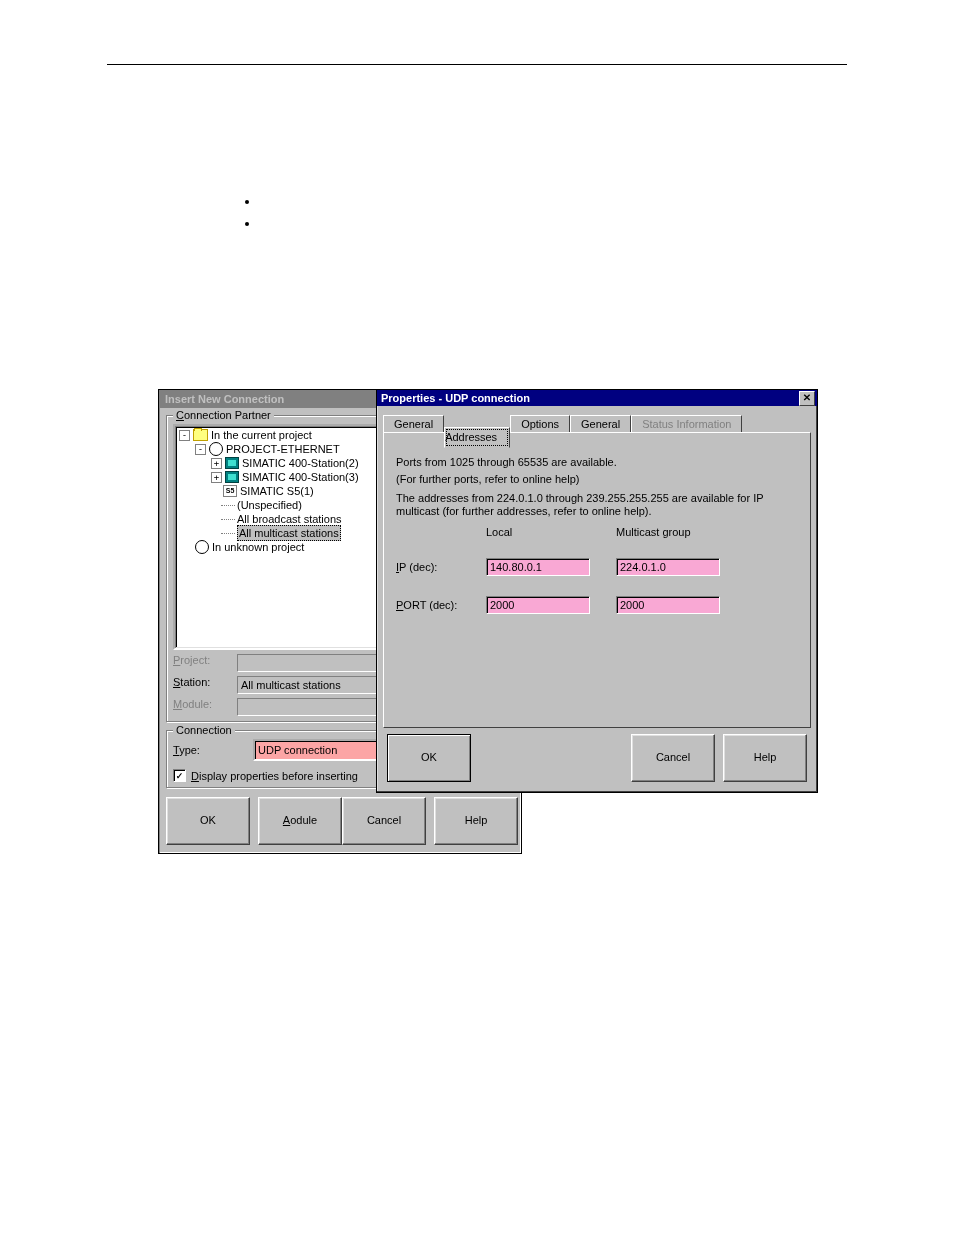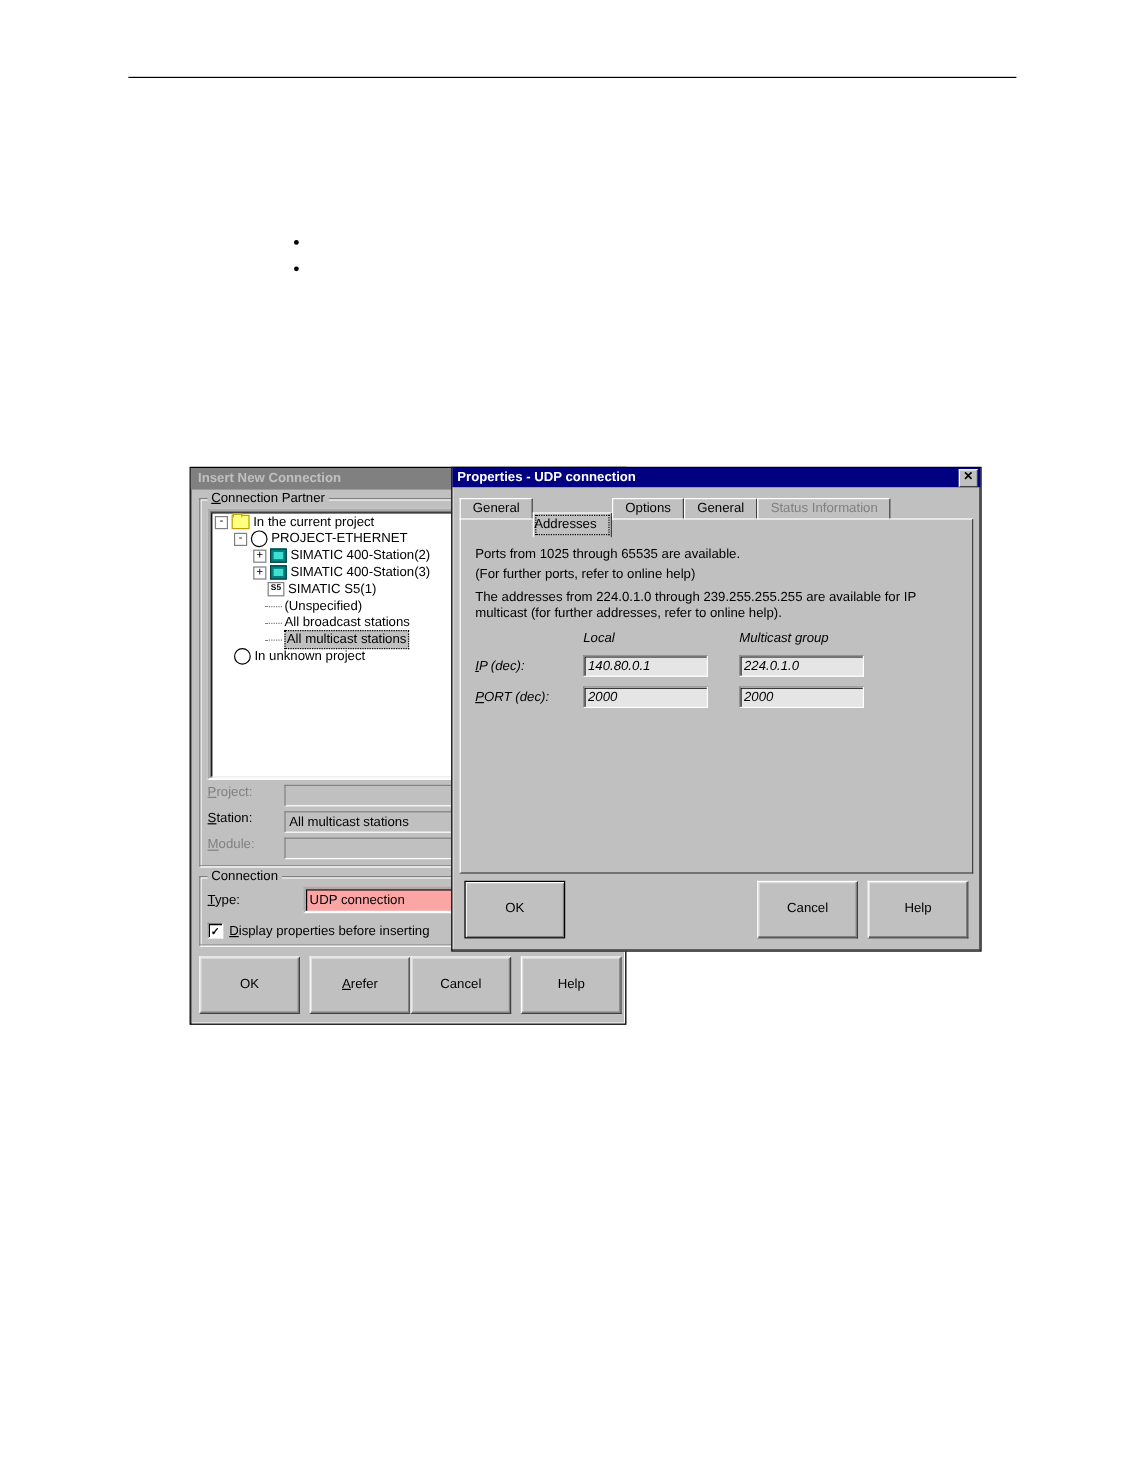--- a/index.html
+++ b/index.html
@@ -260,30 +260,29 @@
     border-bottom-color:#404040;
     height: 248px;
     padding:23px 12px;
     position:relative;
     z-index:1;
   }
   .tab-body p { margin:0 0 4px 0; font-size:11px; line-height:13px; }
   .addr-grid {
     display:grid;
     grid-template-columns: 90px 110px 20px 110px;
-    row-gap:8px;
+    row-gap:20px;
     align-items:center;
     margin-top:8px;
     font-size:11px;
-    font-style:italic;
   }
   .addr-grid .hdr { font-size:11px; }
   .text-input {
     height:16px;
-    background:#e5e5e5;
+    background:#f9a8d4;
     border:1px solid #808080;
     border-right-color:#fff;border-bottom-color:#fff;
     box-shadow: inset 1px 1px 0 #000;
     padding:0 3px;
     line-height:16px;
     width:96px;
   }
   .prop-buttons {
     display:flex;
     justify-content:space-between;
@@ -397,21 +396,21 @@
         <div>
           <span class="underline-key">D</span><span>isplay properties before inserting</span>
         </div>
       </div>
     </div>
 
     <div class="button-row">
       <div style="display:flex;gap:8px">
         <div class="button">OK</div>
         <div class="button">
-          <span class="underline-key">A</span><span>refer</span>
+          <span class="underline-key">A</span><span>odule</span>
         </div>
       </div>
       <div style="display:flex;gap:8px">
         <div class="button">Cancel</div>
         <div class="button">Help</div>
       </div>
     </div>
   </div>
 
   <div class="win-prop">

